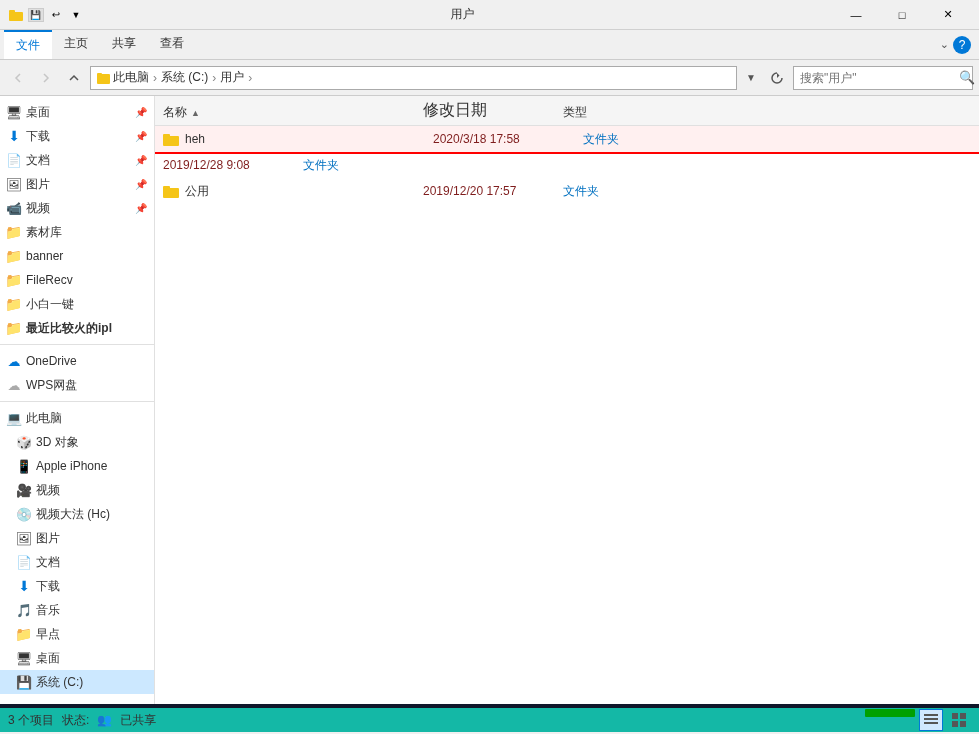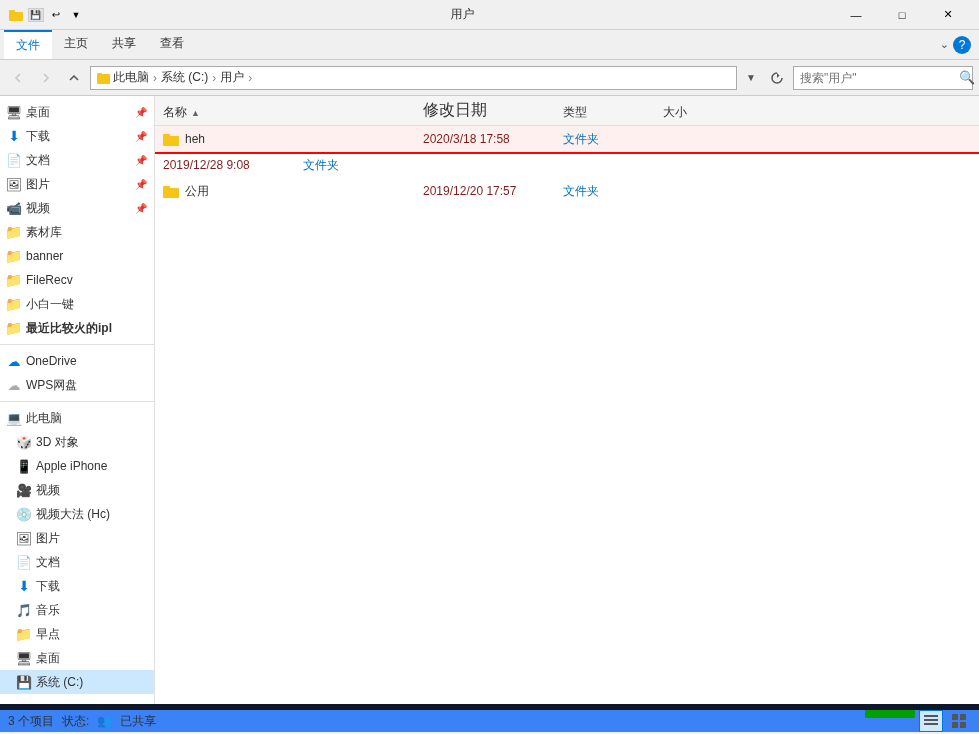--- a/index.html
+++ b/index.html
@@ -125,22 +125,22 @@
       height: 26px;
     }
     .file-row .file-name { width: 260px; display: flex; align-items: center; gap: 6px; }
     .file-row .file-date { width: 140px; color: #7f1d1d; }
     .file-row .file-type { width: 100px; color: #555; }
     .file-row .file-size { flex: 1; color: #555; }
 
     
     .status-bar {
       height: 28px;
-      background: #3b82f6;
-      border-top: 6px solid #0f172a;
+      background: #14b8a6;
+      border-top: 4px solid #0f172a;
       display: flex;
       align-items: center;
       padding: 0 8px;
       font-size: 12px;
       color: #333;
       gap: 8px;
     }
     .status-bar-right { margin-left: auto; display: flex; gap: 4px; }
     .view-btn { width: 24px; height: 22px; display: flex; align-items: center; justify-content: center; cursor: pointer; border: 1px solid transparent; }
     .view-btn.active { border-color: #0078d7; background: #d0e8ff; }
@@ -351,28 +351,25 @@
       <div class="col-name">
         <span>名称</span>
         <span class="col-sort-arrow">▲</span>
       </div>
       <div class="col-date">
         <span>修改日期</span>
       </div>
       <div class="col-type">
         <span>类型</span>
       </div>
-      <div class="col-size">
-        <span>大小</span>
-      </div>
     </div>
 
     <div class="file-list">
 
-      <div class="file-row" style="outline: 2px solid red; background: #fff0f0;">
+      <div class="file-row" style="outline: 2px solid red; background: #fff0f0; gap: 10px;">
         <div class="file-name">
           <svg width="16" height="16" viewBox="0 0 16 16">
             <rect x="0" y="5" width="16" height="10" rx="1" fill="#f5c518"></rect>
             <rect x="0" y="3" width="7" height="4" rx="1" fill="#f5c518"></rect>
           </svg>
           <span>heh</span>
         </div>
         <div class="file-date">2020/3/18 17:58</div>
         <div class="file-type" style="color:#0070c0;">文件夹</div>
         <div class="file-size"></div>

